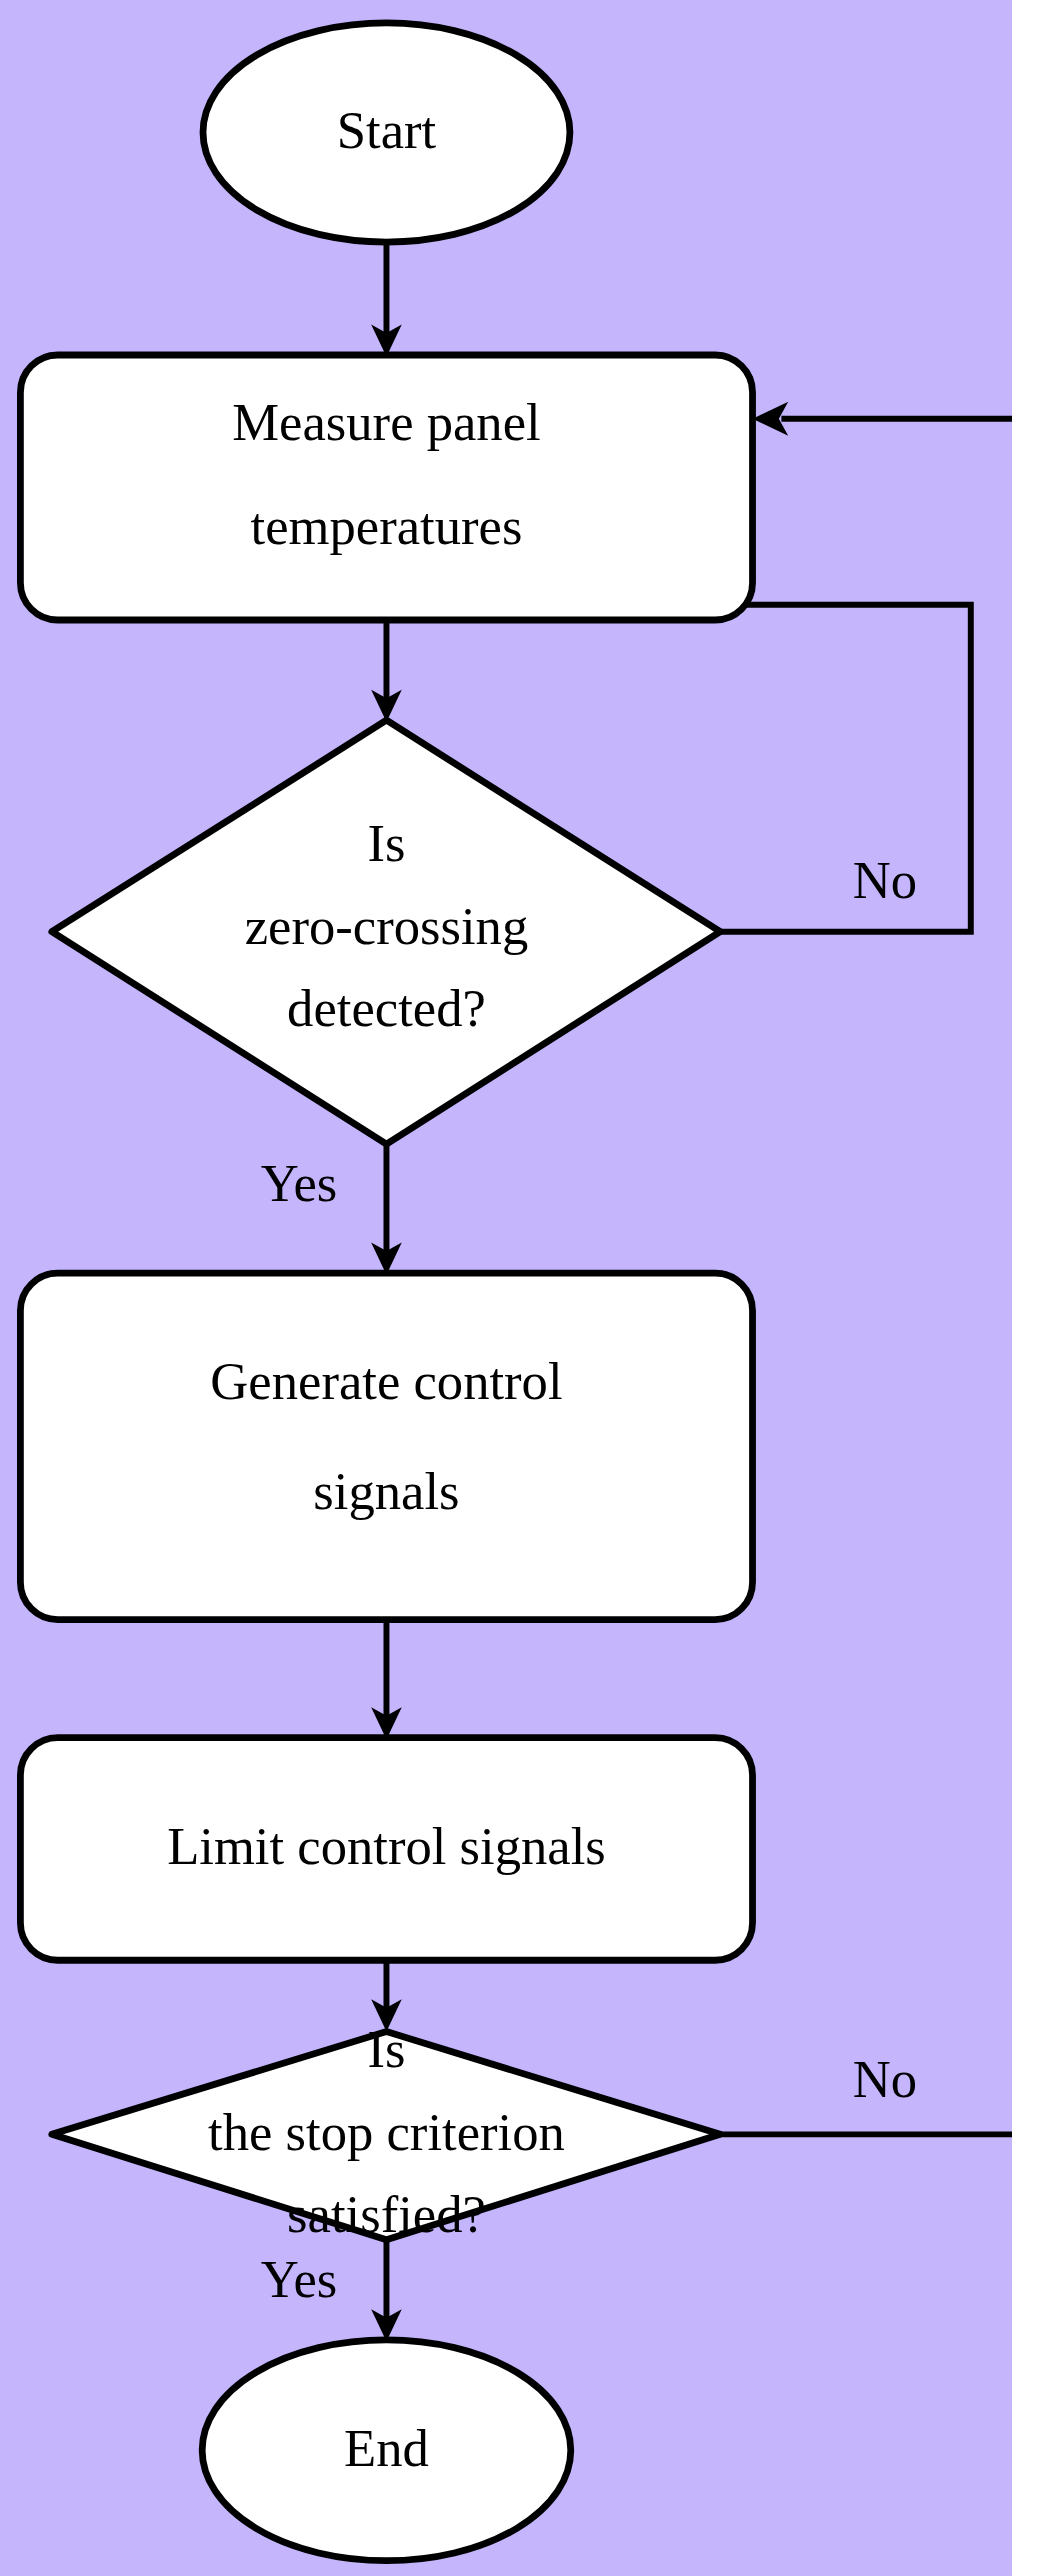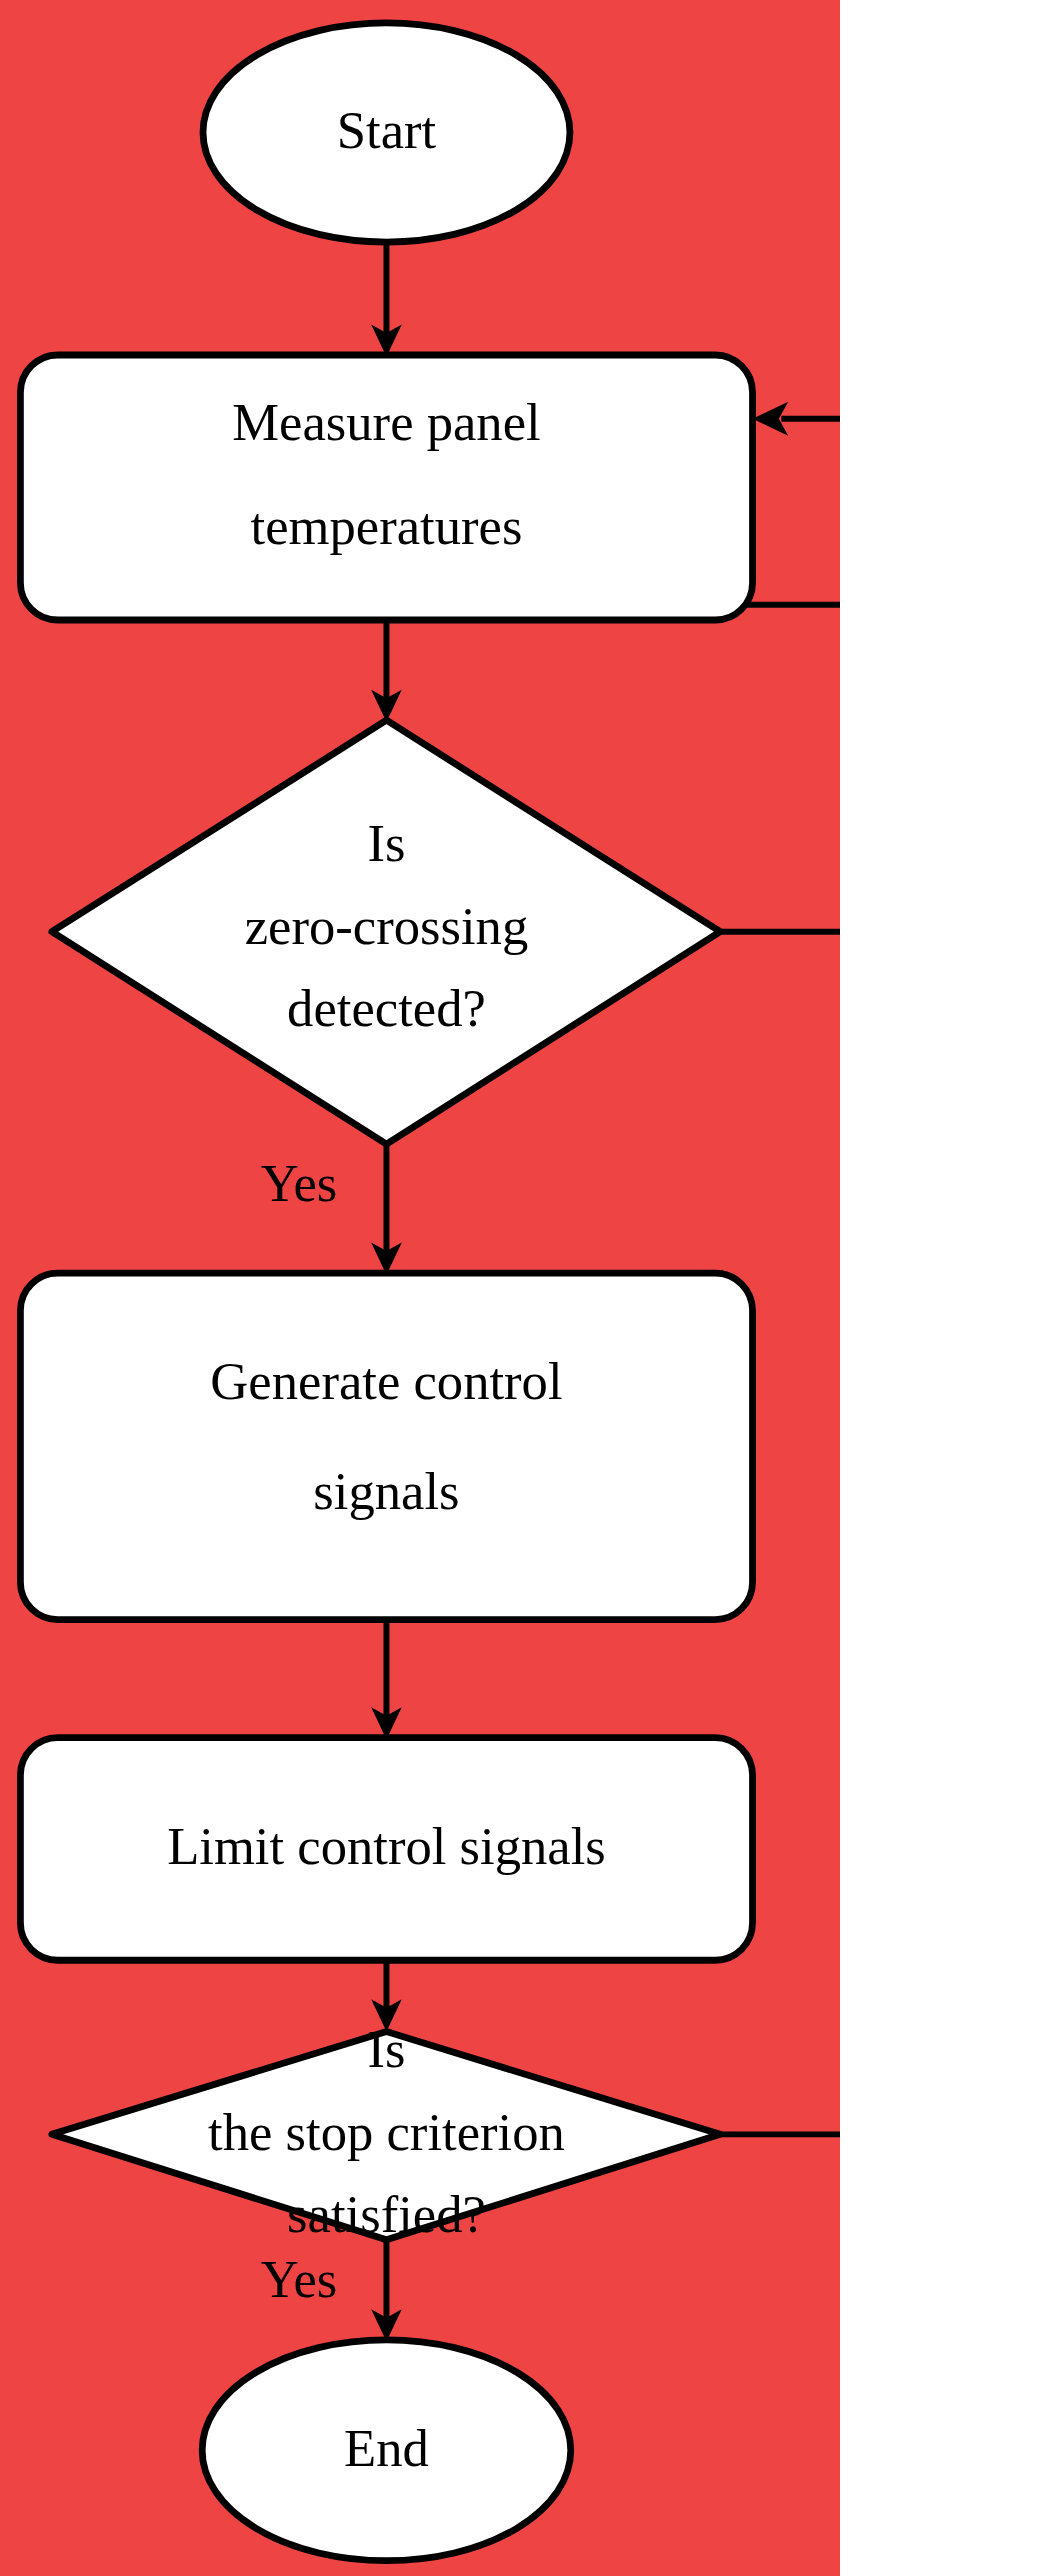--- a/index.html
+++ b/index.html
@@ -6,23 +6,23 @@
   html, body {
     margin: 0;
     padding: 0;
     background: #ffffff;
   }
   body {
     font-family: "Liberation Serif", "DejaVu Serif", serif;
   }
   #flow-root {
     position: relative;
-    width: 840px;
+    width: 1012px;
     height: 2576px;
-    background: #ef4444;
+    background: #c4b5fd;
     overflow: hidden;
   }
   #flow-svg {
     position: absolute;
     left: 0;
     top: 0;
     width: 1060px;
     height: 2576px;
     display: block;
   }

